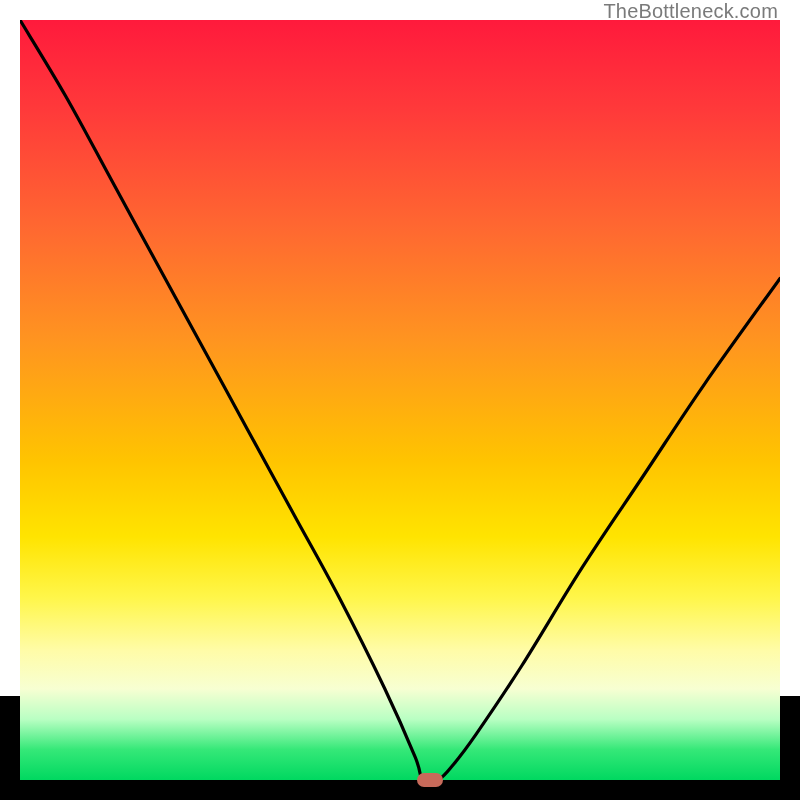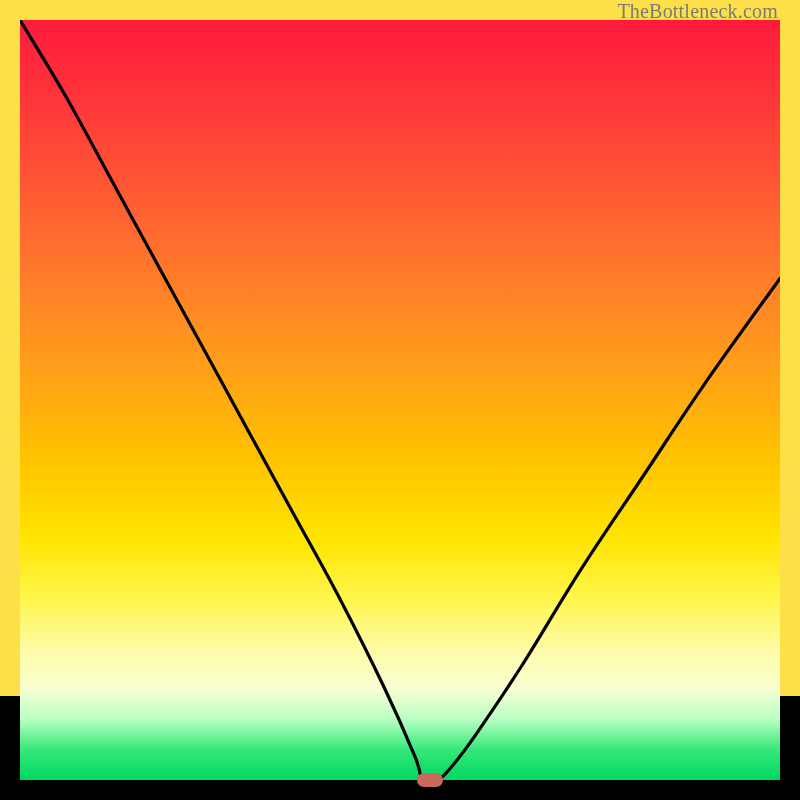--- a/index.html
+++ b/index.html
@@ -8,22 +8,21 @@
     width: 800px;
     height: 800px;
     background: #000;
     overflow: hidden;
     font-family: Arial, Helvetica, sans-serif;
   }
   .frame {
     position: relative;
     width: 800px;
     height: 696px;
-    background: #fde047;
-    font-family: Liberation Serif, serif;
+    background: #ffffff;
   }
   .plot {
     position: absolute;
     left: 20px;
     top: 20px;
     width: 760px;
     height: 760px;
     background: linear-gradient(
       to bottom,
       #ff1a3c 0%,

